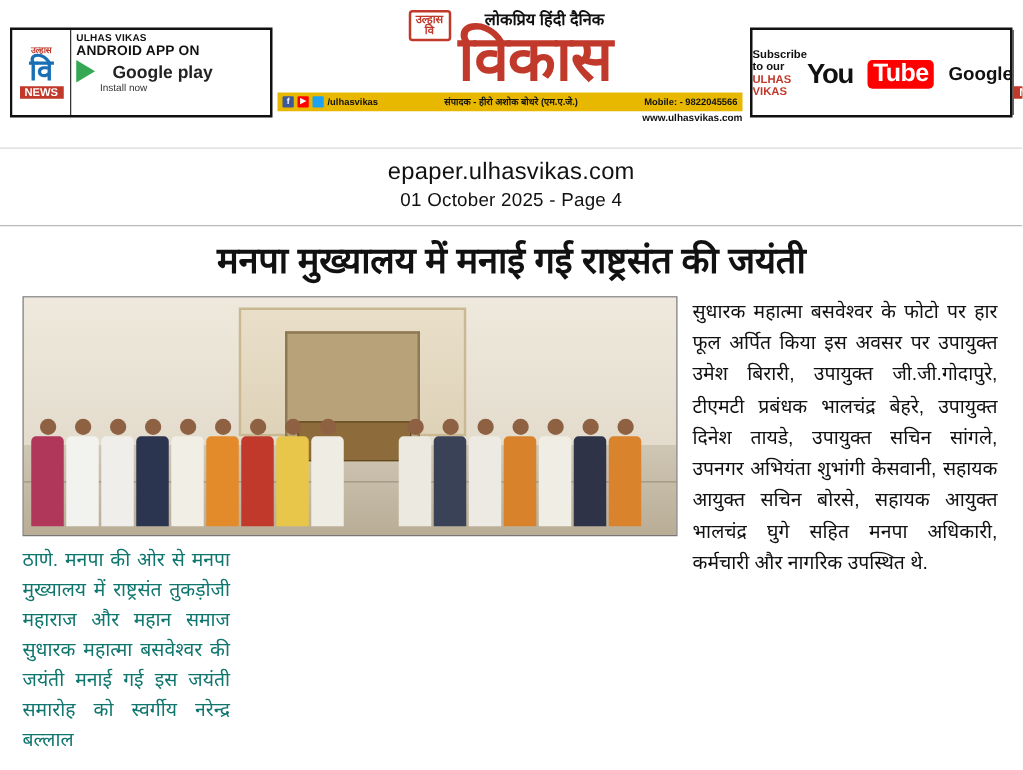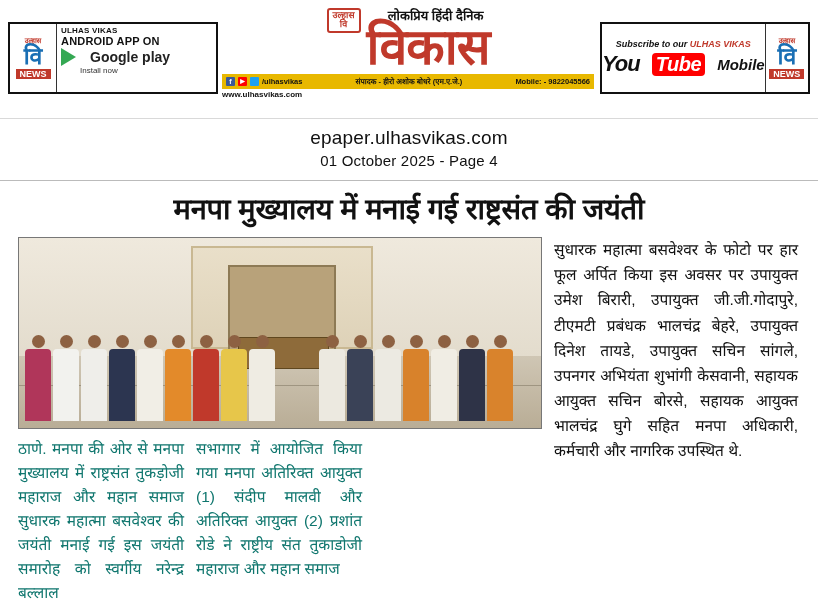--- a/index.html
+++ b/index.html
@@ -175,21 +175,21 @@
     color: #111;
   }
   .mf-left { padding-left: 4px; display: flex; align-items: flex-start; gap: 3px;}
   .sq { width: 9px; height: 9px; display: inline-block; border-radius: 1px; }
   .sq.fb { background: #3b5998; color: #fff; font-size: 7px; text-align: center; line-height: 9px;}
   .sq.yt { background: #ff0000; color: #fff; font-size: 6px; text-align: center; line-height: 9px;}
   .sq.tw { background: #1da1f2; }
   .mf-mid { flex: 1; text-align: center; }
   .mf-right { padding-right: 4px; }
   .website-bar {
-    text-align: left;
+    text-align: right;
     font-size: 8px;
     font-weight: bold;
     color: #111;
     margin-top: 1px;
   }
 
   
   .yt-promo {
     position: absolute;
     right: 8px;
@@ -197,24 +197,23 @@
     width: 206px;
     height: 68px;
     border: 2px solid #111;
     background: #ffffff;
     display: flex;
     align-items: stretch;
   }
   .yt-left {
     flex: 1;
     display: flex;
-    flex-direction: column;
+    flex-direction: row;
     align-items: center;
     justify-content: center;
-    font-style: italic;
   }
   .yt-sub {
     font-size: 9px;
     font-weight: bold;
     color: #111;
   }
   .yt-sub b { color: #c0392b; }
   .yt-logo {
     display: flex;
     align-items: center;
@@ -407,21 +406,21 @@
   </div>
 
   <div class="yt-promo">
     <div class="yt-left">
       <div class="yt-sub">
         <span>Subscribe to our </span><b>ULHAS VIKAS</b>
       </div>
       <div class="yt-logo">
         <span class="yt-you">You</span>
         <span class="yt-tube">Tube</span>
-        <span class="yt-channel">Mobile</span>
+        <span class="yt-channel">Google</span>
       </div>
     </div>
     <div class="yt-right-logo">
       <div class="app-logo-top">उल्हास</div>
       <div class="app-logo-mid">वि</div>
       <div class="app-logo-bot">NEWS</div>
     </div>
   </div>
 </div>
 
@@ -504,20 +503,19 @@
             <div class="body" style="background:#2e3347;"></div>
           </div>
         <div class="person" style="left:468px;">
             <div class="head"></div>
             <div class="body" style="background:#d9832c;"></div>
           </div>
       </div>
 
       <div class="caption-cols">
         <div class="col c1">ठाणे. मनपा की ओर से मनपा मुख्यालय में राष्ट्रसंत तुकड़ोजी महाराज और महान समाज सुधारक महात्मा बसवेश्वर की जयंती मनाई गई इस जयंती समारोह को स्वर्गीय नरेन्द्र बल्लाल</div>
-        <div class="col c2">सभागार में आयोजित किया गया मनपा अतिरिक्त आयुक्त (1) संदीप मालवी और अतिरिक्त आयुक्त (2) प्रशांत रोडे ने राष्ट्रीय संत तुकाडोजी महाराज और महान समाज</div>
         <div class="col c3"></div>
       </div>
     </div>
 
     <div class="right-col">सुधारक महात्मा बसवेश्वर के फोटो पर हार फूल अर्पित किया इस अवसर पर उपायुक्त उमेश बिरारी, उपायुक्त जी.जी.गोदापुरे, टीएमटी प्रबंधक भालचंद्र बेहरे, उपायुक्त दिनेश तायडे, उपायुक्त सचिन सांगले, उपनगर अभियंता शुभांगी केसवानी, सहायक आयुक्त सचिन बोरसे, सहायक आयुक्त भालचंद्र घुगे सहित मनपा अधिकारी, कर्मचारी और नागरिक उपस्थित थे.</div>
   </div>
 </div>
 
 </body></html>

